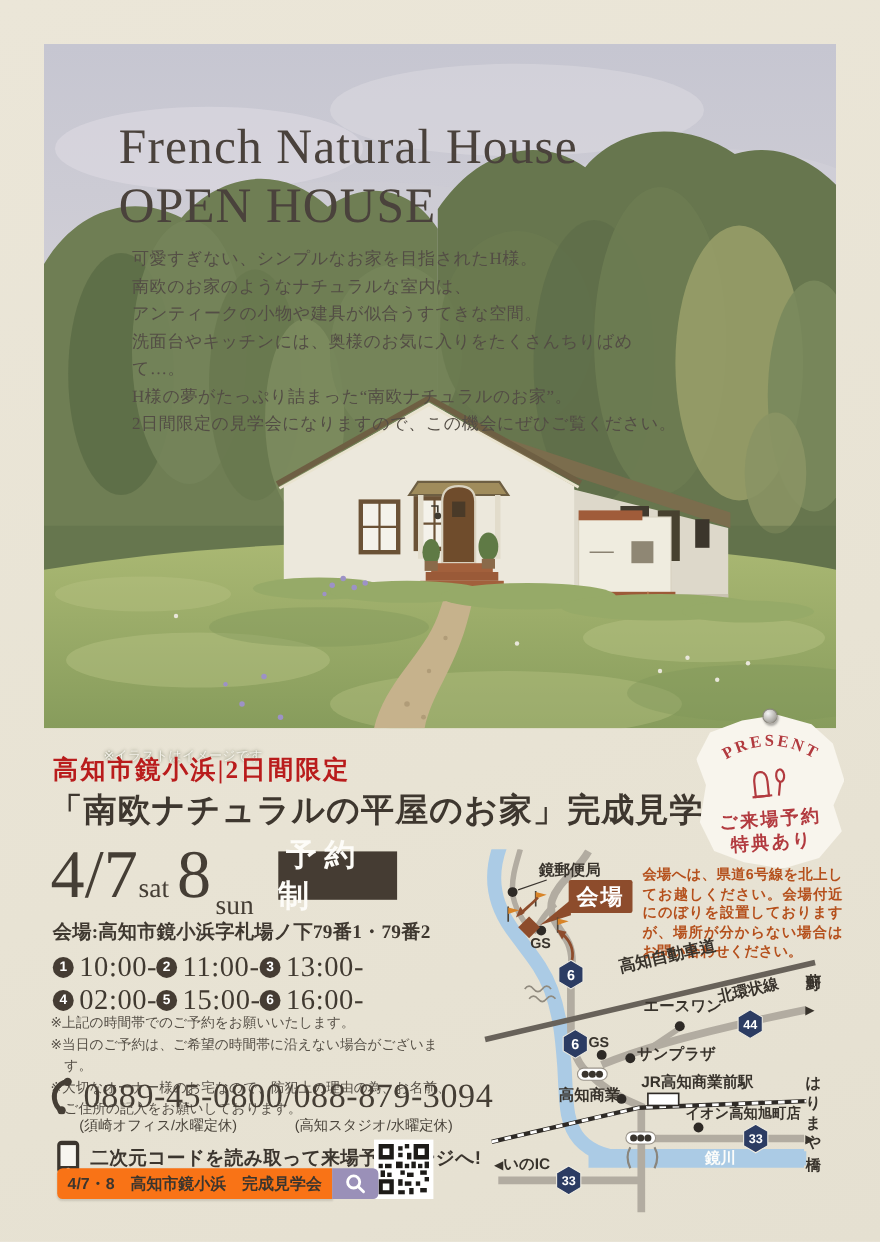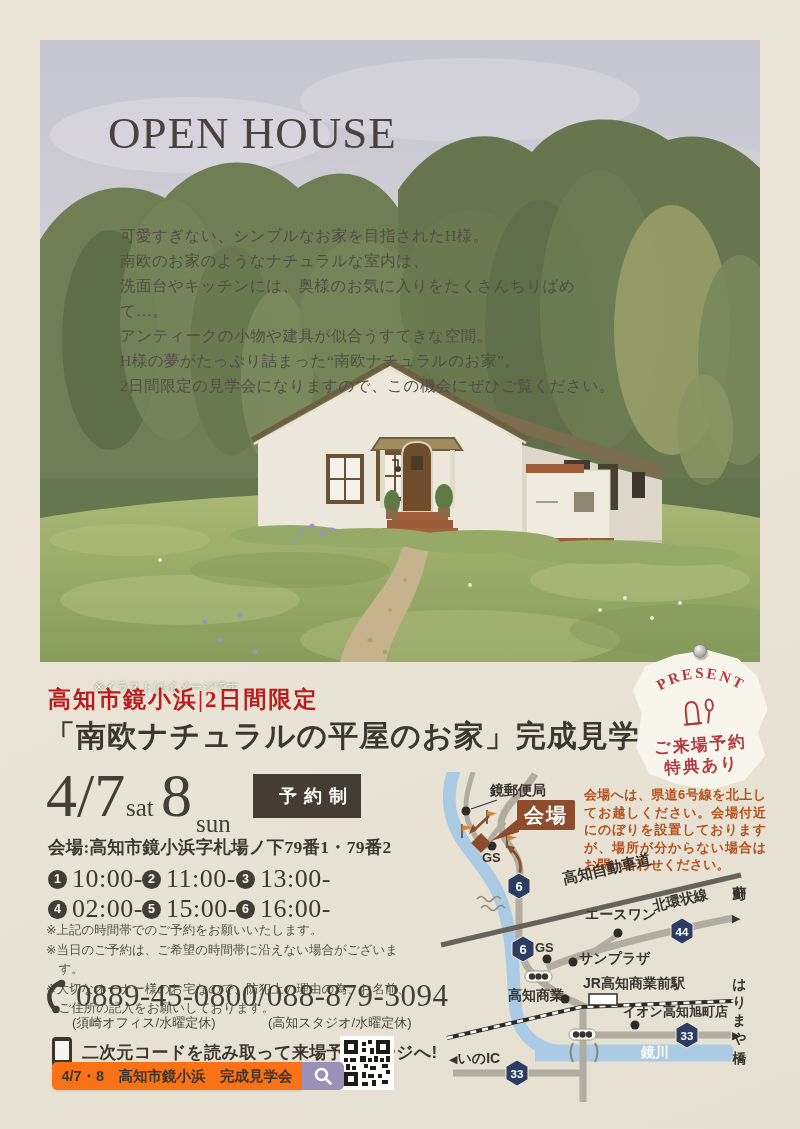--- a/index.html
+++ b/index.html
@@ -49,22 +49,22 @@
   #badge-lines { position:absolute; left:0; top:90px; width:134px; transform:rotate(-4deg);
     text-align:center; color:#b23a3f; font-weight:700; font-size:16.5px; line-height:21px; letter-spacing:2px; }
 
   
   #date-d1 { left:46px;  top:764px; font-size:62px; line-height:62px; color:#453e35; }
   #date-d1l{ left:126px; top:794px; font-size:25px; color:#453e35; }
   #date-d2 { left:161px; top:764px; font-size:62px; line-height:62px; color:#453e35; }
   #date-d2l{ left:196px; top:794px; font-size:25px; color:#453e35;margin-top:16px; }
   #resv-box{
     left:253px; top:774px; width:108px; height:44px; background:#453c33; color:#fdfcf8;
-    font-size:18px; font-weight:700; letter-spacing:7px; text-indent:7px;
-    display:flex; align-items:center; justify-content:center;padding-left:12px;
+    font-size:28px; font-weight:700; letter-spacing:7px; text-indent:7px;
+    display:flex; align-items:center; justify-content:center;
   }
   #venue { left:48px; top:835px; font-size:17.5px; font-weight:700; color:#3f3830; letter-spacing:.2px; }
   .slot-row { left:48px; width:350px; display:flex; }
   #slot-row1 { top:864px; } #slot-row2 { top:894px; }
   .slot { width:94px; display:flex; align-items:center; }
   .slot-num {
     width:19px; height:19px; border-radius:50%; background:#453c33; color:#fff;
     font-size:12.5px; font-weight:700; text-align:center; line-height:19px; flex:0 0 19px;
   }
   .slot-time { font-size:26px; color:#403930; margin-left:5px; letter-spacing:.5px; }
@@ -222,27 +222,28 @@
         <circle cx="430" cy="545" r="2"></circle>
         <circle cx="560" cy="570" r="2"></circle>
         <circle cx="585" cy="558" r="2"></circle>
         <circle cx="612" cy="578" r="2"></circle>
         <circle cx="640" cy="563" r="2"></circle>
         <circle cx="120" cy="520" r="2"></circle>
       </g>
   </svg>
 
   <div class="abs serif" id="hero-title">
+    <div>French Natural House</div>
     <div>OPEN HOUSE</div>
   </div>
   <div class="abs serif" id="hero-intro">
     <div>可愛すぎない、シンプルなお家を目指されたH様。</div>
     <div>南欧のお家のようなナチュラルな室内は、</div>
+    <div>アンティークの小物や建具が似合うすてきな空間。</div>
     <div>洗面台やキッチンには、奥様のお気に入りをたくさんちりばめて…。</div>
-    <div>アンティークの小物や建具が似合うすてきな空間。</div>
     <div>H様の夢がたっぷり詰まった“南欧ナチュラルのお家”。</div>
     <div>2日間限定の見学会になりますので、この機会にぜひご覧ください。</div>
   </div>
   <div class="abs" id="hero-caption">※イラストはイメージです</div>
 </div>
 
 <div class="abs serif" id="headline-sub">高知市鏡小浜|2日間限定</div>
 <div class="abs serif" id="headline-main">「南欧ナチュラルの平屋のお家」完成見学会</div>
 
 <div class="abs" id="badge">

